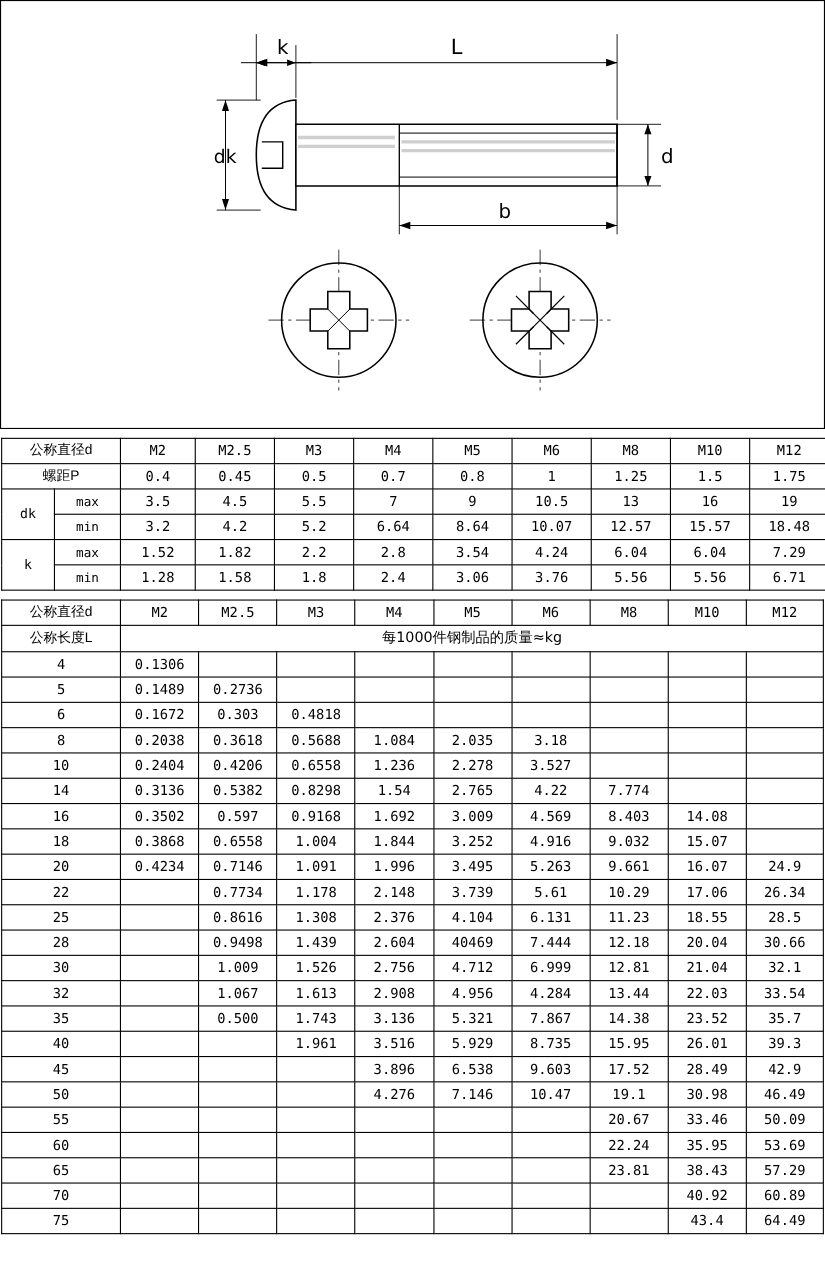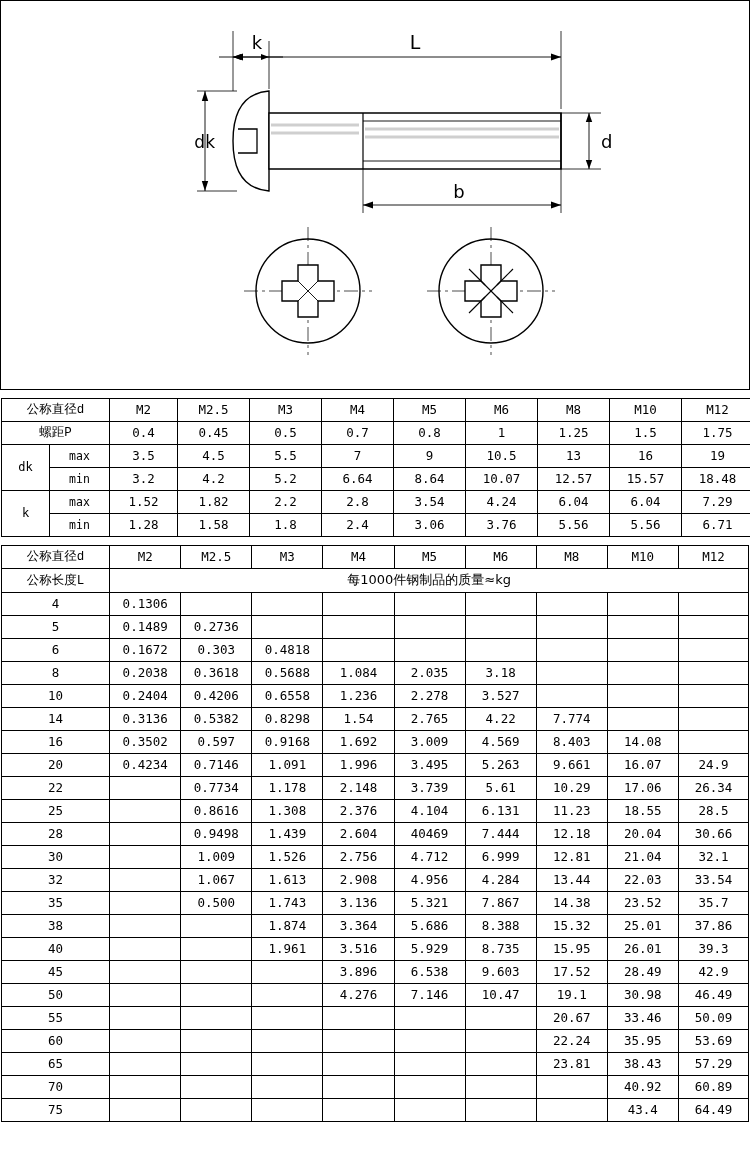--- a/index.html
+++ b/index.html
@@ -48,21 +48,21 @@
   }
   .tbl-dim td, .tbl-dim th,
   .tbl-mass td, .tbl-mass th {
     border: 1px solid #000;
     text-align: center;
     padding: 2px 0 3px 0;
     height: 17px;
     font-weight: normal;
   }
   .hdr-label {
-    font-family: Liberation Mono, monospace;
+    font-family: Liberation Sans, sans-serif;
     font-size: 12.5px;
   }
   .rowlabel {
     font-family: "DejaVu Sans Mono", monospace;
     font-size: 12px;
   }
   .minmax {
     font-size: 11.5px;
   }
   .mass-title {
@@ -378,20 +378,32 @@
           <td>0.597</td>
           <td>0.9168</td>
           <td>1.692</td>
           <td>3.009</td>
           <td>4.569</td>
           <td>8.403</td>
           <td>14.08</td>
           <td></td>
         </tr>
         <tr>
+          <td class="lenval">18</td>
+          <td>0.3868</td>
+          <td>0.6558</td>
+          <td>1.004</td>
+          <td>1.844</td>
+          <td>3.252</td>
+          <td>4.916</td>
+          <td>9.032</td>
+          <td>15.07</td>
+          <td></td>
+        </tr>
+        <tr>
           <td class="lenval">20</td>
           <td>0.4234</td>
           <td>0.7146</td>
           <td>1.091</td>
           <td>1.996</td>
           <td>3.495</td>
           <td>5.263</td>
           <td>9.661</td>
           <td>16.07</td>
           <td>24.9</td>
@@ -462,32 +474,20 @@
           <td>0.500</td>
           <td>1.743</td>
           <td>3.136</td>
           <td>5.321</td>
           <td>7.867</td>
           <td>14.38</td>
           <td>23.52</td>
           <td>35.7</td>
         </tr>
         <tr>
-          <td class="lenval">38</td>
-          <td></td>
-          <td></td>
-          <td>1.874</td>
-          <td>3.364</td>
-          <td>5.686</td>
-          <td>8.388</td>
-          <td>15.32</td>
-          <td>25.01</td>
-          <td>37.86</td>
-        </tr>
-        <tr>
           <td class="lenval">40</td>
           <td></td>
           <td></td>
           <td>1.961</td>
           <td>3.516</td>
           <td>5.929</td>
           <td>8.735</td>
           <td>15.95</td>
           <td>26.01</td>
           <td>39.3</td>

